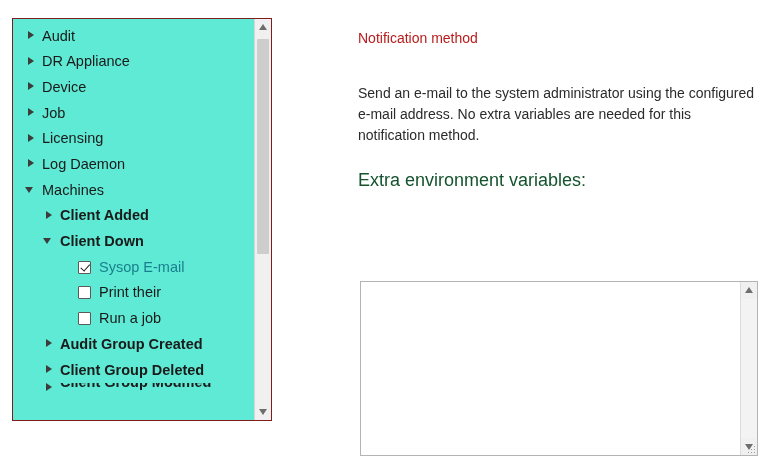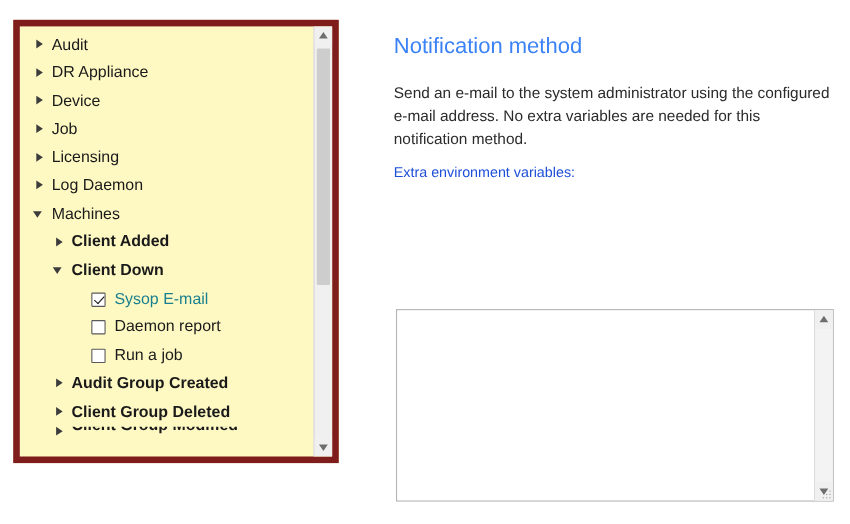--- a/index.html
+++ b/index.html
@@ -15,24 +15,24 @@
     color: #222222;
     overflow: hidden;
     position: relative;
   }
 
   
   #tree-panel {
     position: absolute;
     left: 12px;
     top: 18px;
-    width: 296px;
+    width: 260px;
     height: 403px;
-    border: 6px solid #7f1d1d;
-    background: #fef9c3;
+    border: 1px solid #7f1d1d;
+    background: #5eead4;
     box-sizing: border-box;
     overflow: hidden;
   }
   #tree-scroll-area {
     position: absolute;
     left: 0;
     top: 0;
     right: 18px;
     bottom: 0;
     overflow: hidden;
@@ -173,36 +173,36 @@
 
   
   #content-pane {
     position: absolute;
     left: 358px;
     top: 18px;
     width: 402px;
     height: 440px;
   }
   .section-title {
-    font-size: 20px;
-    color: #3b82f6;
+    font-size: 14px;
+    color: #b91c1c;
     margin: 12px 0 0 0;
     line-height: 1.2;
   }
   .para {
     font-size: 14px;
     color: #2b2b2b;
     line-height: 21px;
-    margin: 20px 0 0 0;
+    margin: 36px 0 0 0;
     max-width: 398px;
   }
   .field-label {
-    font-size: 13px;
-    color: #1d4ed8;
-    margin: 12px 0 0 0;
+    font-size: 18px;
+    color: #14532d;
+    margin: 24px 0 0 0;
   }
 
   
   #env-textarea-wrap {
     position: absolute;
     left: 2px;
     top: 263px;
     width: 398px;
     height: 175px;
     border: 1px solid #b4b4b4;
@@ -300,21 +300,21 @@
           <span class="node-label">Client Down</span>
         </li>
         <li class="tree-node indent2">
           <span class="twisty none"></span>
           <span class="checkbox checked"></span>
           <span class="node-label selected">Sysop E-mail</span>
         </li>
         <li class="tree-node indent2">
           <span class="twisty none"></span>
           <span class="checkbox"></span>
-          <span class="node-label">Daemon report</span>
+          <span class="node-label">Print their</span>
         </li>
         <li class="tree-node indent2">
           <span class="twisty none"></span>
           <span class="checkbox"></span>
           <span class="node-label">Run a job</span>
         </li>
         <li class="tree-node indent1">
           <span class="twisty collapsed"></span>
           <span class="node-label">Audit Group Created</span>
         </li>

